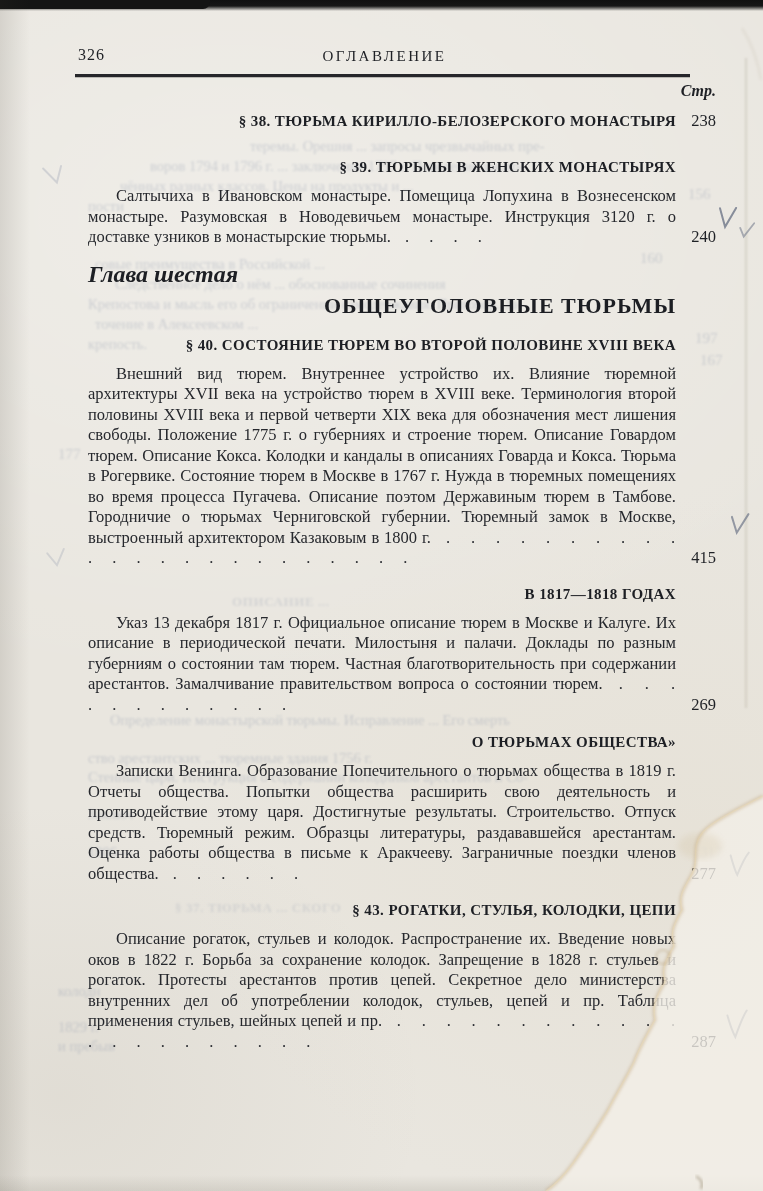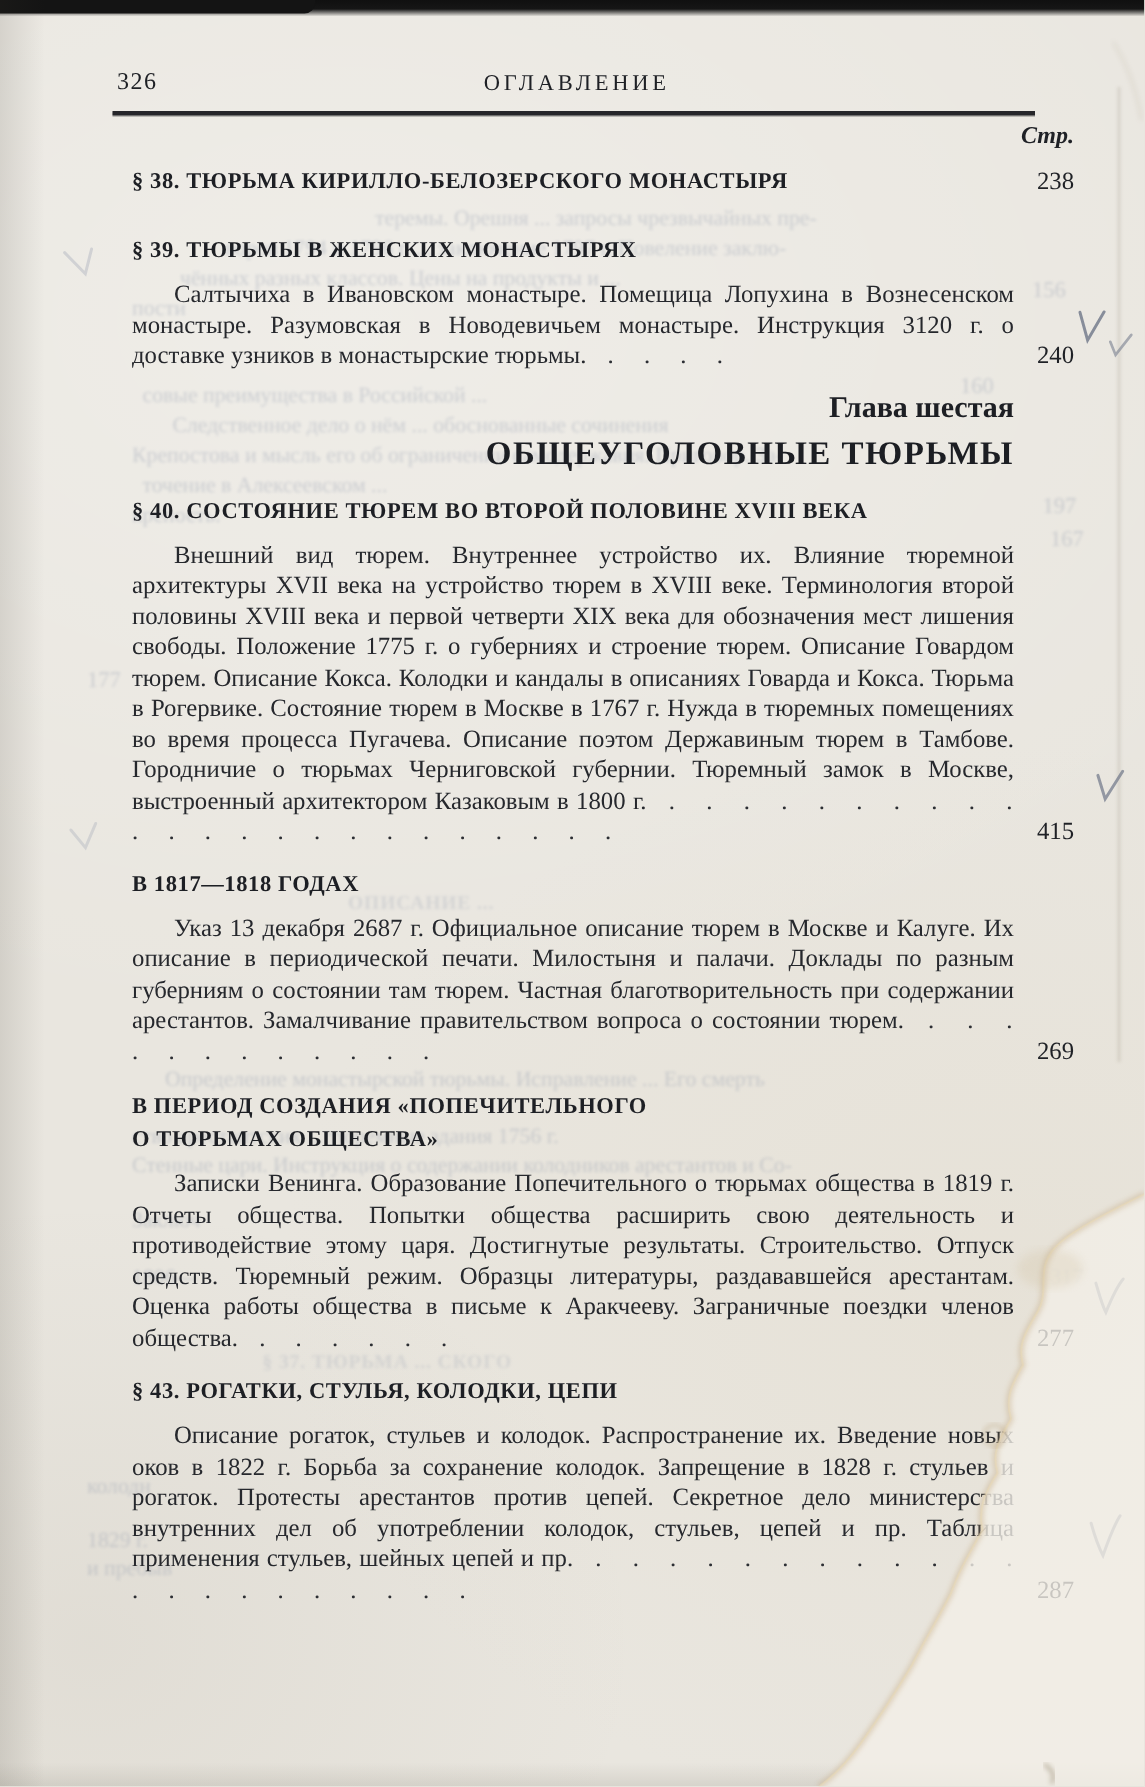--- a/index.html
+++ b/index.html
@@ -34,33 +34,33 @@
   .folio{position:absolute;left:0;top:0;font-size:16px;letter-spacing:1px;color:#1e2025;text-align:center;}
   .rtitle{position:absolute;left:50%;transform:translateX(-50%);top:2px;
     font-size:15px;letter-spacing:2.5px;color:#1e2025;}
   .header-rule{position:absolute;left:75px;top:74px;width:615px;height:3px;background:#26262a;
     box-shadow:0 1px 0 rgba(40,40,40,.25);}
 
   
   .toc{position:absolute;left:88px;top:82px;width:588px;}
   .str{position:relative;text-align:right;margin-right:-40px;
     font-style:italic;font-weight:bold;font-size:16px;color:#1f2126;}
-  .h{position:relative;text-align:left;font-weight:bold;font-size:15px;
+  .h{position:relative;text-align:right;font-weight:bold;font-size:15px;
     letter-spacing:.4px;line-height:22px;color:#1d1f24;}
   .b{position:relative;margin:0;font-size:16.5px;line-height:20.5px;text-align:justify;
     text-indent:28px;color:#26282d;}
   .pnum{position:absolute;right:-40px;bottom:0;font-size:16.5px;text-indent:0;color:#1f2126;}
   .pnum-h{position:absolute;right:-40px;top:0;font-weight:normal;font-size:16.5px;
     letter-spacing:0;color:#1f2126;}
   .ld{margin-left:10px;word-spacing:14px;letter-spacing:1px;color:#2c2e33;}
   .mt-e38{margin-top:10px;}
   .mt-e39h{margin-top:24px;}
   .mt-body{margin-top:8px;}
   .mt-chapk{margin-top:13px;}
-  .chap-k{text-align:right;font-weight:bold;font-size:20px;color:#1d1f24;}
+  .chap-k{text-align:left;font-style:italic;font-weight:bold;font-size:24px;color:#1d1f24;}
   .chap-t{margin-top:5px;text-align:right;font-weight:bold;font-size:22px;
     letter-spacing:1px;color:#1c1e23;}
   .mt-e40h{margin-top:15px;}
   .mt-e41h{margin-top:14px;}
   .mt-e42h{margin-top:16px;}
   .mt-e43h{margin-top:15px;}
 
   
   .g{position:absolute;font-size:14.5px;color:#8590a6;opacity:.32;filter:blur(1.2px);
     white-space:nowrap;}
@@ -137,27 +137,26 @@
     <p class="b mt-body">
       <span>Внешний вид тюрем. Внутреннее устройство их. Влияние тюремной архитектуры XVII века на устройство тюрем в XVIII веке. Терминология второй половины XVIII века и первой четверти XIX века для обозначения мест лишения свободы. Положение 1775 г. о губерниях и строение тюрем. Описание Говардом тюрем. Описание Кокса. Колодки и кандалы в описаниях Говарда и Кокса. Тюрьма в Рогервике. Состояние тюрем в Москве в 1767 г. Нужда в тюремных помещениях во время процесса Пугачева. Описание поэтом Державиным тюрем в Тамбове. Городничие о тюрьмах Черниговской губернии. Тюремный замок в Москве, выстроенный архитектором Казаковым в 1800 г.</span>
       <span class="ld">. . . . . . . . . . . . . . . . . . . . . . . .</span>
       <span class="pnum">415</span>
     </p>
 
     <div class="h mt-e41h">
       <div>В 1817—1818 ГОДАХ</div>
     </div>
     <p class="b mt-body">
-      <span>Указ 13 декабря 2687 г. Официальное описание тюрем в Москве и Калуге. Их описание в периодической печати. Милостыня и палачи. Доклады по разным губерниям о состоянии там тюрем. Частная благотворительность при содержании арестантов. Замалчивание правительством вопроса о состоянии тюрем.</span>
+      <span>Указ 13 декабря 1817 г. Официальное описание тюрем в Москве и Калуге. Их описание в периодической печати. Милостыня и палачи. Доклады по разным губерниям о состоянии там тюрем. Частная благотворительность при содержании арестантов. Замалчивание правительством вопроса о состоянии тюрем.</span>
       <span class="ld">. . . . . . . . . . . .</span>
       <span class="pnum">269</span>
     </p>
 
     <div class="h mt-e42h">
-      <div>В ПЕРИОД СОЗДАНИЯ «ПОПЕЧИТЕЛЬНОГО</div>
       <div>О ТЮРЬМАХ ОБЩЕСТВА»</div>
     </div>
     <p class="b mt-body">
       <span>Записки Венинга. Образование Попечительного о тюрьмах общества в 1819 г. Отчеты общества. Попытки общества расширить свою деятельность и противодействие этому царя. Достигнутые результаты. Строительство. Отпуск средств. Тюремный режим. Образцы литературы, раздававшейся арестантам. Оценка работы общества в письме к Аракчееву. Заграничные поездки членов общества.</span>
       <span class="ld">. . . . . .</span>
       <span class="pnum">277</span>
     </p>
 
     <div class="h mt-e43h">§ 43. РОГАТКИ, СТУЛЬЯ, КОЛОДКИ, ЦЕПИ</div>
     <p class="b mt-body">

